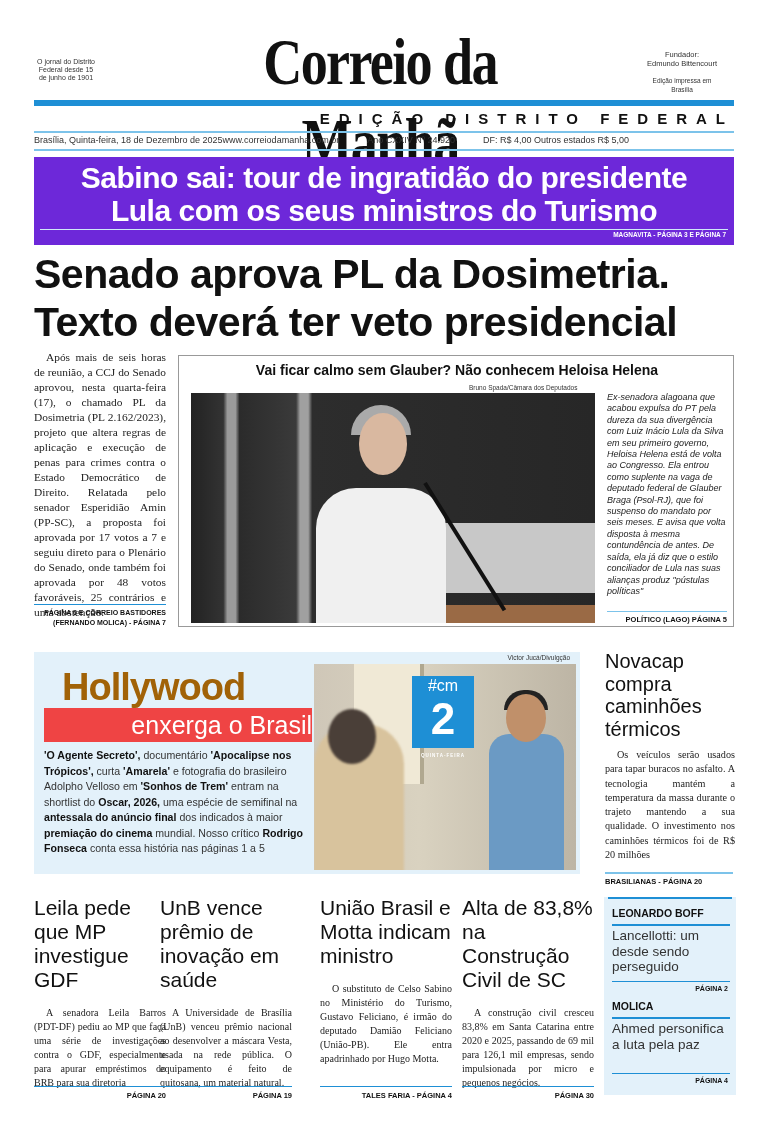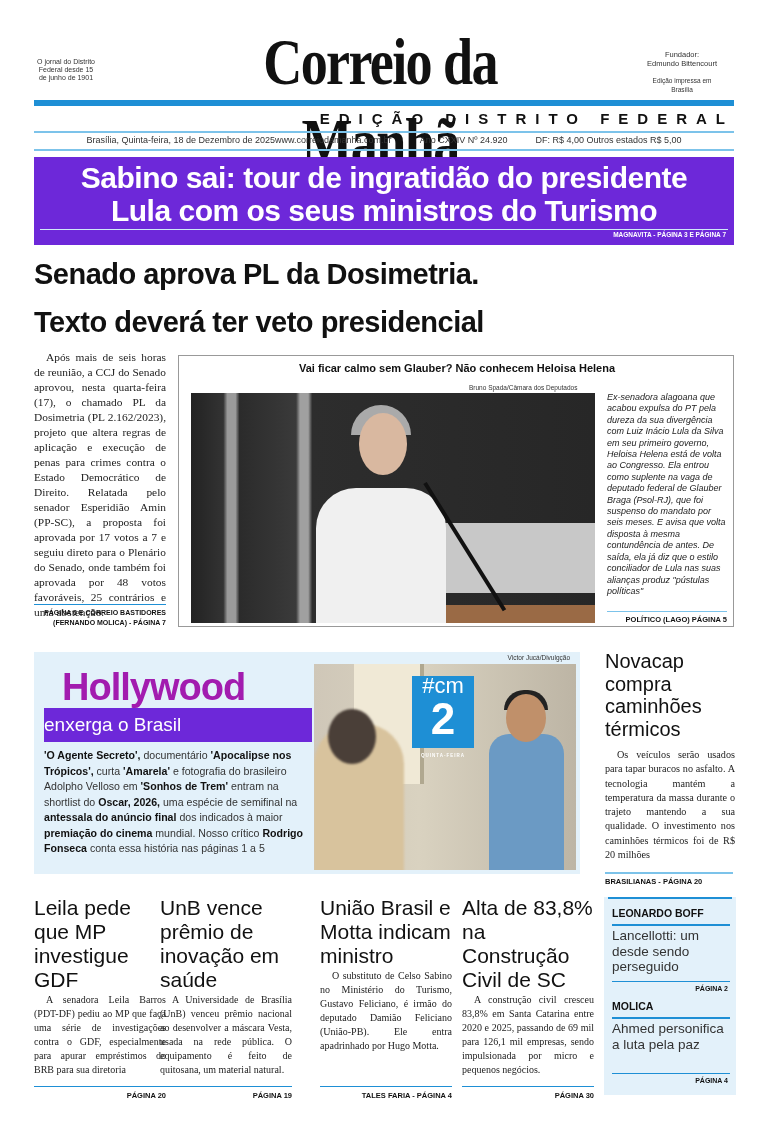--- a/index.html
+++ b/index.html
@@ -4,67 +4,67 @@
 <style>
 *{box-sizing:border-box;margin:0;padding:0}
 body{width:768px;height:1131px;background:#fff;font-family:"Liberation Sans",sans-serif;color:#111;position:relative;overflow:hidden}
 .abs{position:absolute}
 .masthead-left{left:34px;top:58px;width:64px;font-size:7px;line-height:8px;text-align:center;color:#333}
 .masthead-title{left:150px;top:22px;width:460px;text-align:center;font-family:"Liberation Serif",serif;font-weight:bold;font-size:66px;letter-spacing:-2px;transform:scaleX(0.82);transform-origin:center;line-height:80px}
 .masthead-right{left:632px;top:50px;width:100px;text-align:center;font-size:7.5px;line-height:9px;color:#333}
 .rule-thick{left:34px;width:700px;height:6px;background:#1e8fd5}
 .rule-thin{left:34px;width:700px;height:2px;background:#7cc3ea}
 .edition{left:34px;top:110px;width:700px;text-align:right;font-weight:bold;font-size:15px;letter-spacing:9px}
-.infobar{left:34px;top:135px;width:700px;font-size:9px;color:#333;display:flex;justify-content:center}
+.infobar{left:34px;top:135px;width:700px;font-size:9px;color:#333;display:flex;justify-content:flex-start}
 .banner{left:34px;top:157px;width:700px;height:88px;background:#6d28d9;color:#fff;text-align:center}
 .banner h1{font-size:30px;line-height:33px;font-weight:bold;padding-top:4px;letter-spacing:-0.5px}
 .banner .bline{position:absolute;left:6px;right:6px;top:72px;height:1px;background:#cfe9f8}
 .banner .credit{position:absolute;right:8px;top:74px;font-size:6.5px;font-weight:bold}
-.main-head{left:34px;top:250px;width:700px;font-size:29px;line-height:48px;font-weight:bold;letter-spacing:-0.5px}
+.main-head{left:34px;top:250px;width:700px;font-size:41px;line-height:48px;font-weight:bold;letter-spacing:-0.5px}
 .lead{left:34px;top:350px;width:132px;font-family:"Liberation Serif",serif;font-size:11.4px;line-height:15px;text-align:justify;text-indent:12px;color:#222}
 .lead-u{left:34px;top:604px;width:132px;height:1px;background:#1e8fd5}
 .lead-credit{left:34px;top:608px;width:132px;font-size:7px;font-weight:bold;text-align:right;line-height:10px}
 .feature{left:178px;top:355px;width:556px;height:272px;border:1px solid #999}
-.feature h2{position:absolute;left:0;top:6px;width:556px;text-align:center;font-size:11px;font-weight:bold}
+.feature h2{position:absolute;left:0;top:6px;width:556px;text-align:center;font-size:14px;font-weight:bold}
 .feature .pcredit{position:absolute;left:290px;top:28px;font-size:6.5px;color:#333}
 .photo1{position:absolute;left:12px;top:37px;width:404px;height:230px;background:linear-gradient(90deg,#222 0%,#333 8%,#9a9a9a 9%,#9a9a9a 11%,#2b2b2b 12%,#3a3a3a 26%,#a0a0a0 27%,#a0a0a0 29%,#2d2d2d 30%,#272727 100%);overflow:hidden}
 .photo1 .sill{position:absolute;left:240px;right:0;top:130px;height:70px;background:#c8c8c8}
 .photo1 .desk{position:absolute;left:250px;right:0;bottom:0;height:18px;background:#9a6a45}
 .photo1 .body{position:absolute;left:125px;top:95px;width:130px;height:140px;background:#f0f0f0;border-radius:40px 40px 0 0}
 .photo1 .head{position:absolute;left:168px;top:20px;width:48px;height:62px;background:#d9b8a0;border-radius:50%}
 .photo1 .hair{position:absolute;left:160px;top:12px;width:60px;height:30px;background:#aaa;border-radius:30px 30px 0 0}
 .photo1 .mic{position:absolute;left:232px;top:90px;width:4px;height:150px;background:#111;transform:rotate(-32deg);transform-origin:top}
 .fcaption{position:absolute;left:428px;top:36px;width:120px;font-size:9px;line-height:11.4px;font-style:italic;color:#222}
 .fline{position:absolute;left:428px;top:255px;width:120px;height:1px;background:#7cc3ea}
 .fcredit{position:absolute;left:428px;top:259px;width:120px;text-align:right;font-size:7.5px;font-weight:bold}
 .hw{left:34px;top:652px;width:546px;height:222px;background:#e3f1fa}
-.hw-title{position:absolute;left:28px;top:14px;font-size:38px;font-weight:bold;color:#a21caf;letter-spacing:-1px;line-height:42px}
-.hw-sub{position:absolute;left:10px;top:56px;width:268px;height:34px;background:#6d28d9;color:#fff;font-size:19px;line-height:34px;text-align:left;font-weight:300}
+.hw-title{position:absolute;left:28px;top:14px;font-size:38px;font-weight:bold;color:#a16207;letter-spacing:-1px;line-height:42px}
+.hw-sub{position:absolute;left:10px;top:56px;width:268px;height:34px;background:#ef4444;color:#fff;font-size:25px;line-height:34px;text-align:right;font-weight:300}
 .hw-text{position:absolute;left:10px;top:96px;width:268px;font-size:10.6px;line-height:15.5px;color:#333}
 .hw-text b{color:#111}
 .photo2{position:absolute;left:280px;top:12px;width:262px;height:206px;background:linear-gradient(90deg,#cfc7b8 0%,#d9d2c0 40%,#bdb5a5 100%);overflow:hidden}
 .photo2 .win{position:absolute;left:40px;top:0;width:70px;height:120px;background:#f0e9d6;border-right:4px solid #b0a890}
 .photo2 .old{position:absolute;left:0;top:60px;width:90px;height:150px;background:#d8c39d;border-radius:40px 40px 0 0;filter:blur(1px)}
 .photo2 .oldhead{position:absolute;left:14px;top:45px;width:48px;height:55px;background:#4a3f38;border-radius:50%;filter:blur(1px)}
 .photo2 .man{position:absolute;left:175px;top:70px;width:75px;height:140px;background:#6b9ac4;border-radius:20px 20px 0 0}
 .photo2 .manhead{position:absolute;left:192px;top:30px;width:40px;height:48px;background:#c0906a;border-radius:50%}
 .photo2 .manhair{position:absolute;left:190px;top:26px;width:44px;height:20px;background:#222;border-radius:20px 20px 0 0}
 .badge{position:absolute;left:98px;top:12px;width:62px;height:72px;background:#1e8fd5;color:#fff;text-align:center}
-.badge .tag{font-size:22px;line-height:20px;font-weight:300}
+.badge .tag{font-size:16px;line-height:20px;font-weight:300}
 .badge .num{font-size:44px;line-height:46px;font-weight:bold}
 .badge .day{position:absolute;left:0;bottom:-10px;width:62px;font-size:4.5px;font-weight:bold;color:#fff;letter-spacing:1px}
 .p2caption{position:absolute;left:92px;top:110px;width:100px;text-align:center;color:#fff;font-style:italic;font-weight:bold;font-size:8.2px;line-height:11px;text-shadow:0 0 2px #333}
 .hw-credit{position:absolute;right:10px;top:2px;font-size:6.5px;color:#333}
 .nova-h{left:605px;top:650px;width:130px;font-size:20px;line-height:22.5px}
 .nova-t{left:605px;top:748px;width:130px;font-family:"Liberation Serif",serif;font-size:10.2px;line-height:14.3px;text-align:justify;text-indent:12px;color:#222}
 .nova-line{left:605px;top:872px;width:128px;height:2px;background:#7cc3ea}
 .nova-cred{left:605px;top:877px;width:128px;font-size:7.5px;font-weight:bold}
 .col{top:896px;width:132px}
 .col h3{font-size:21px;line-height:24px;font-weight:normal}
-.col p{font-family:"Liberation Serif",serif;font-size:10px;line-height:14.1px;text-align:justify;text-indent:12px;color:#222;margin-top:1px}
+.col p{font-family:"Liberation Serif",serif;font-size:10px;line-height:14.1px;text-align:justify;text-indent:12px;color:#222;margin-top:14px}
 .col .cline{position:absolute;left:0;top:190px;width:132px;height:1px;background:#1e8fd5}
 .col .ccred{position:absolute;right:0;top:195px;font-size:7.5px;font-weight:bold}
 .op{left:604px;top:897px;width:132px;height:198px;background:#e3f1fa}
 .op .top{position:absolute;left:4px;right:4px;top:0;height:2px;background:#1e8fd5}
 .op .name{position:absolute;left:8px;font-size:10.5px;font-weight:bold}
 .op .nline{position:absolute;left:8px;width:118px;height:2px;background:#1e8fd5}
 .op .tt{position:absolute;left:8px;width:120px;font-size:13.5px;line-height:15.5px;color:#333}
 .op .pl{position:absolute;left:8px;width:118px;height:1px;background:#1e8fd5}
 .op .pg{position:absolute;right:8px;font-size:7px;font-weight:bold}
 </style>

